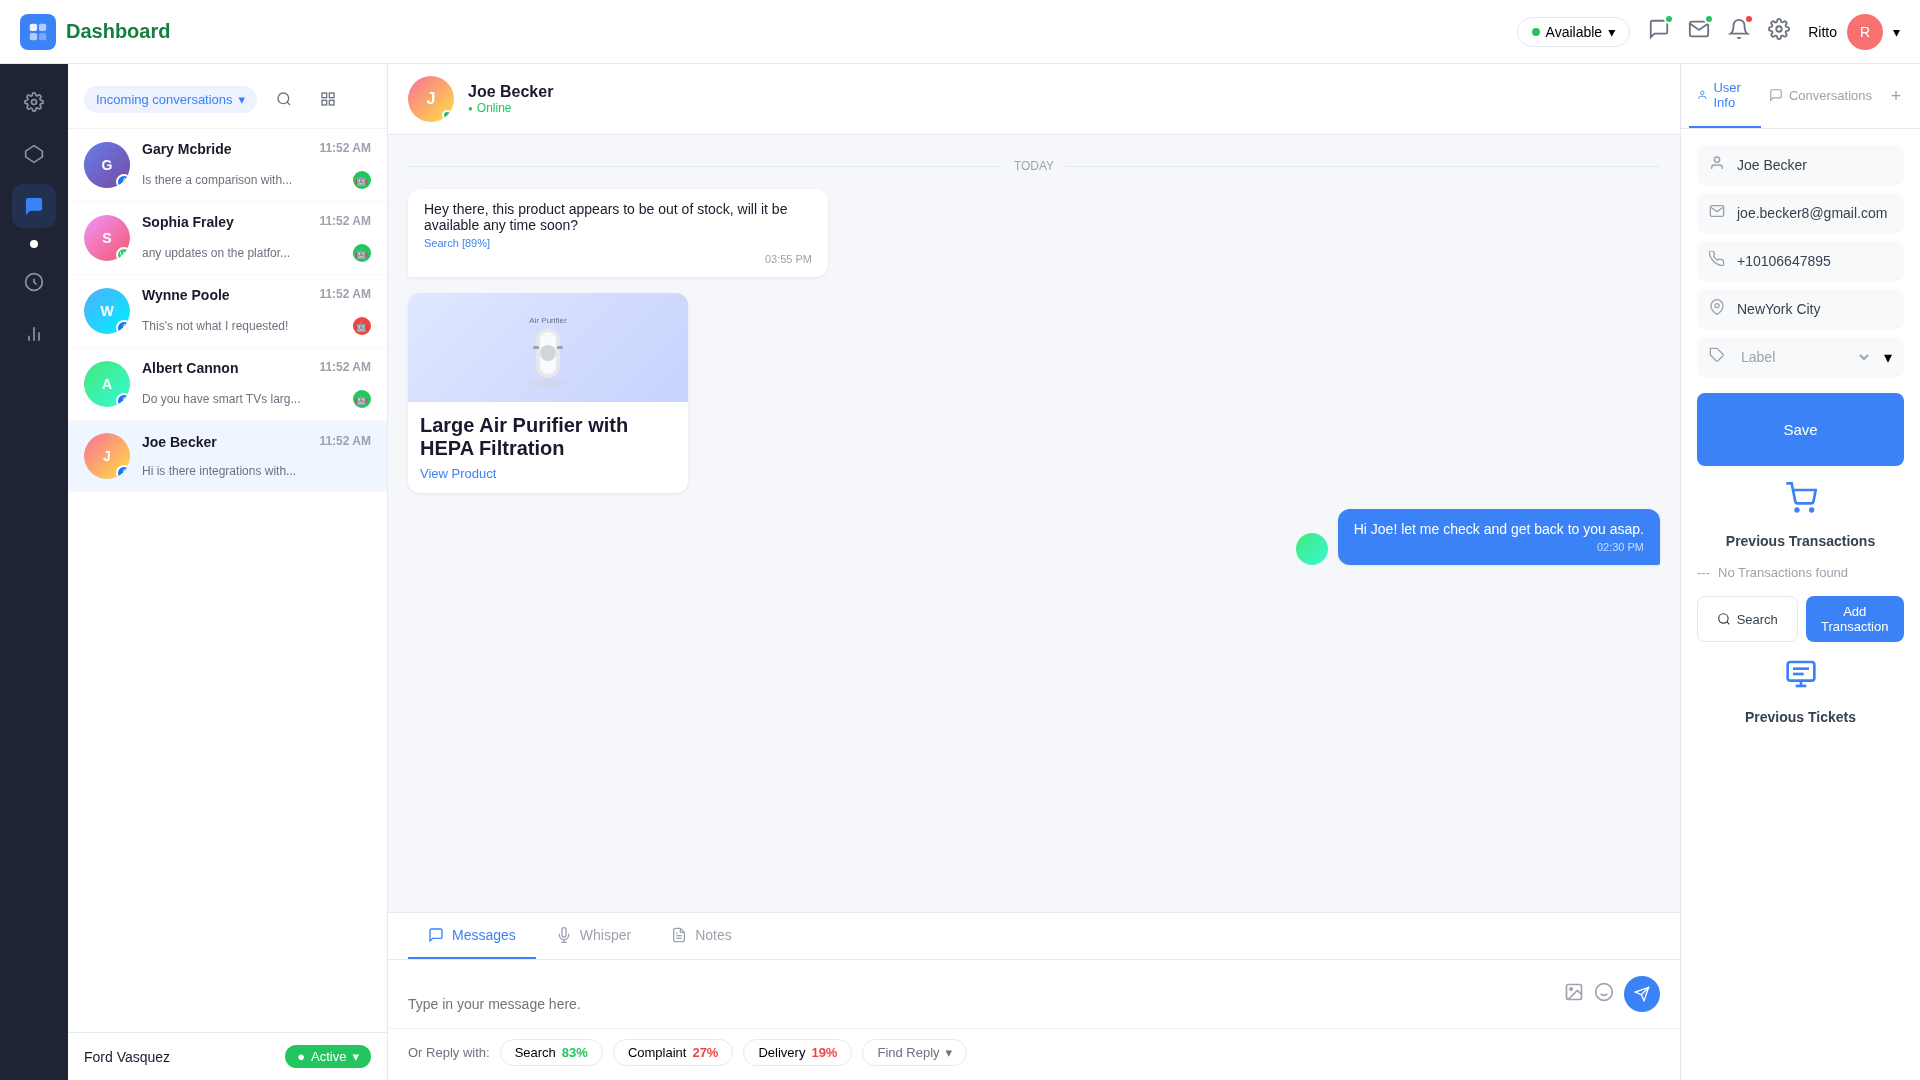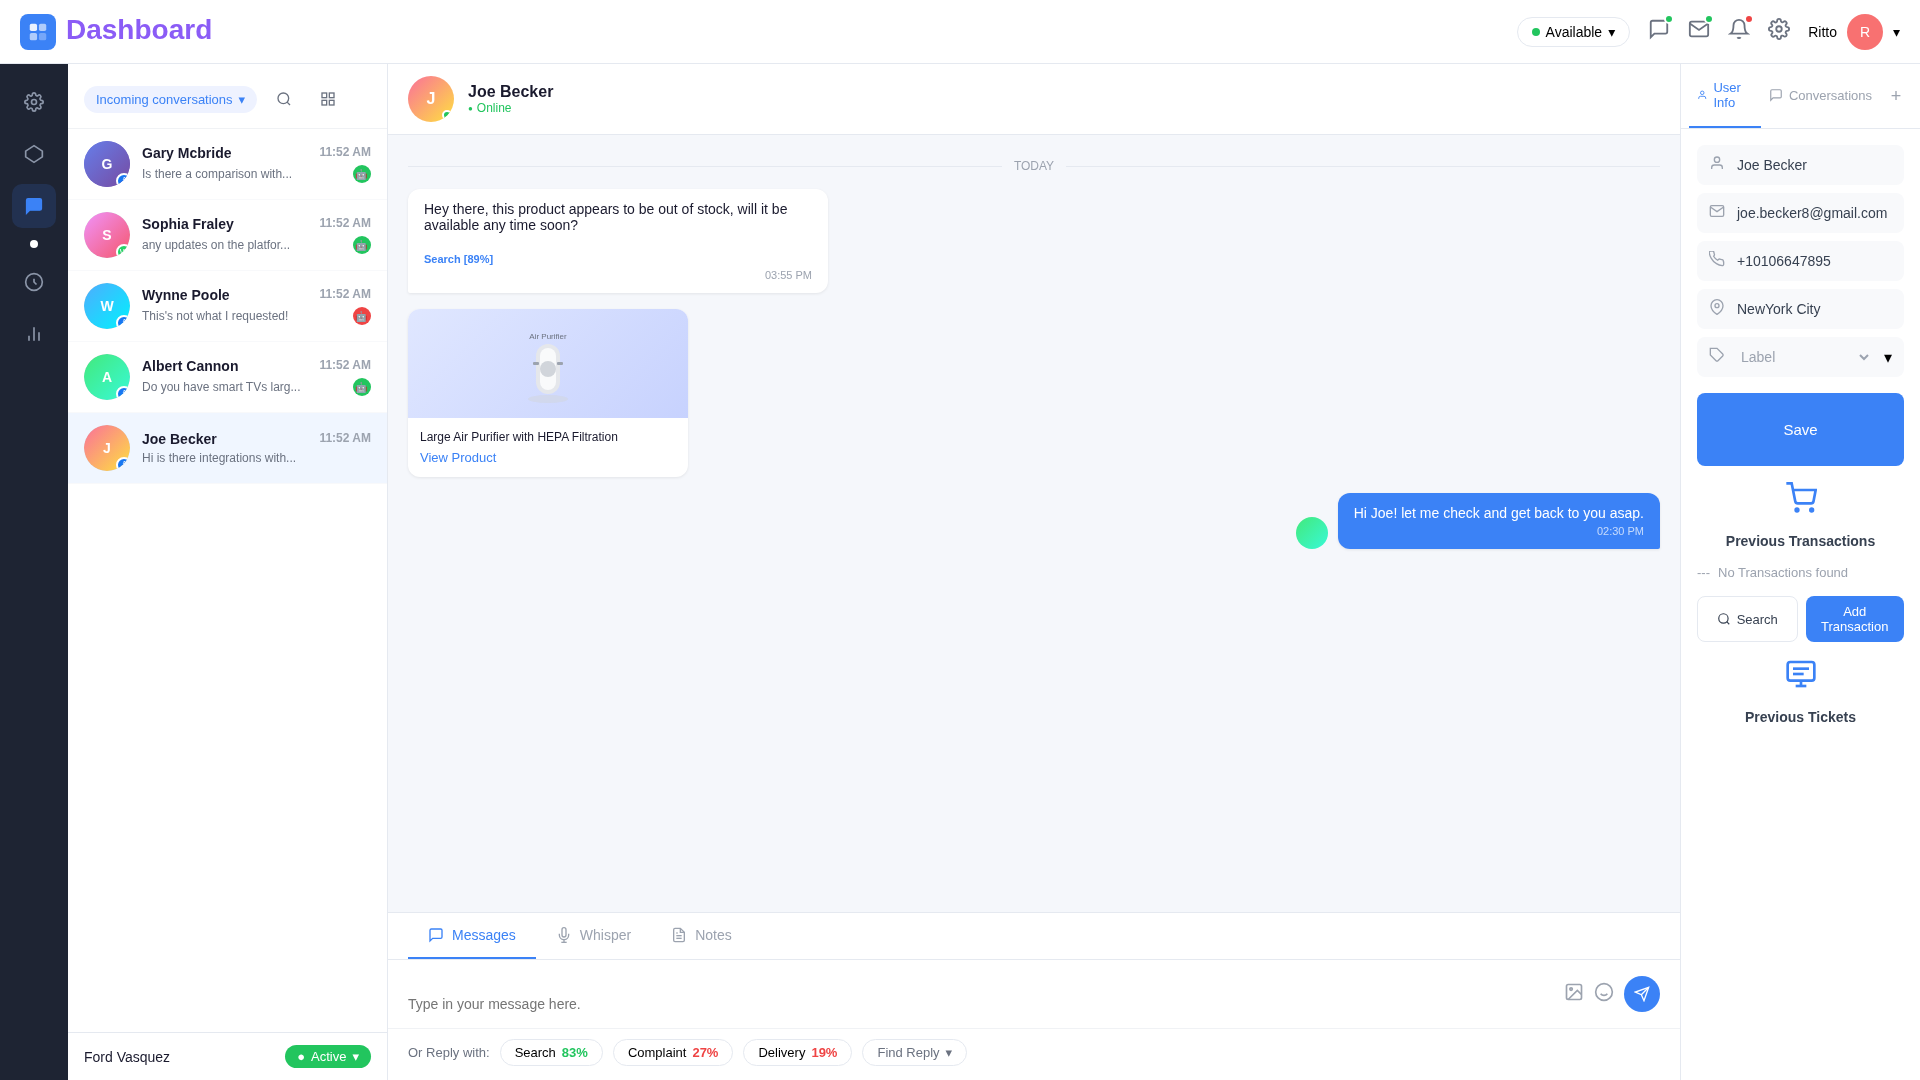--- a/index.html
+++ b/index.html
@@ -11,25 +11,25 @@
       background: #fff;
       border-bottom: 1px solid #e5e9f0;
       display: flex;
       align-items: center;
       padding: 0 20px;
       flex-shrink: 0;
       z-index: 10;
     }
     .topnav-logo {
       display: flex;
-      align-items: flex-start;
+      align-items: center;
       gap: 10px;
-      font-size: 28px;
+      font-size: 20px;
       font-weight: 700;
-      color: #8b5cf6;
+      color: #15803d;
     }
     .logo-icon {
       width: 36px;
       height: 36px;
       background: #3b82f6;
       border-radius: 8px;
       display: flex;
       align-items: center;
       justify-content: center;
       color: white;
@@ -212,21 +212,21 @@
       display: flex;
       justify-content: space-between;
     }
     .conv-time { font-size: 12px; color: #9ca3af; font-weight: 700; }
     .conv-preview {
       font-size: 12px;
       color: #6b7280;
       white-space: nowrap;
       overflow: hidden;
       text-overflow: ellipsis;
-      margin-top: 4px;
+      margin-top: 14px;
       display: flex;
       align-items: center;
       justify-content: space-between;
     }
     .bot-badge {
       width: 18px;
       height: 18px;
       border-radius: 50%;
       background: #ef4444;
       display: flex;
@@ -353,43 +353,43 @@
       box-shadow: 0 1px 3px rgba(0,0,0,0.08);
     }
     .msg-bubble.sent {
       background: #3b82f6;
       color: #fff;
       border-radius: 12px 12px 2px 12px;
     }
     .msg-tag {
       font-size: 11px;
       color: #3b82f6;
-      font-weight: 700;
-      margin-top: 20px;
+      font-weight: 400;
+      margin-top: 4px;
     }
     .msg-time { font-size: 11px; color: #9ca3af; margin-top: 4px; text-align: right; }
     .msg-time.white { color: rgba(255,255,255,0.7); }
     .product-card {
       background: #fff;
       border-radius: 12px;
       overflow: hidden;
       width: 280px;
       box-shadow: 0 1px 3px rgba(0,0,0,0.08);
     }
     .product-card-img {
       width: 100%;
       height: 109px;
       background: linear-gradient(135deg, #e0e7ff, #c7d2fe);
       display: flex;
       align-items: center;
       justify-content: center;
       font-size: 48px;
     }
     .product-card-body { padding: 12px; }
-    .product-card-title { font-size: 12px; font-weight: 400; color: #1a1a2e; }
+    .product-card-title { font-size: 20px; font-weight: 700; color: #1a1a2e; }
     .product-card-link { font-size: 13px; color: #3b82f6; cursor: pointer; margin-top: 6px; display: block; }
     .msg-avatar {
       width: 32px;
       height: 32px;
       border-radius: 50%;
       background: #d1d5db;
       flex-shrink: 0;
     }
 
     

